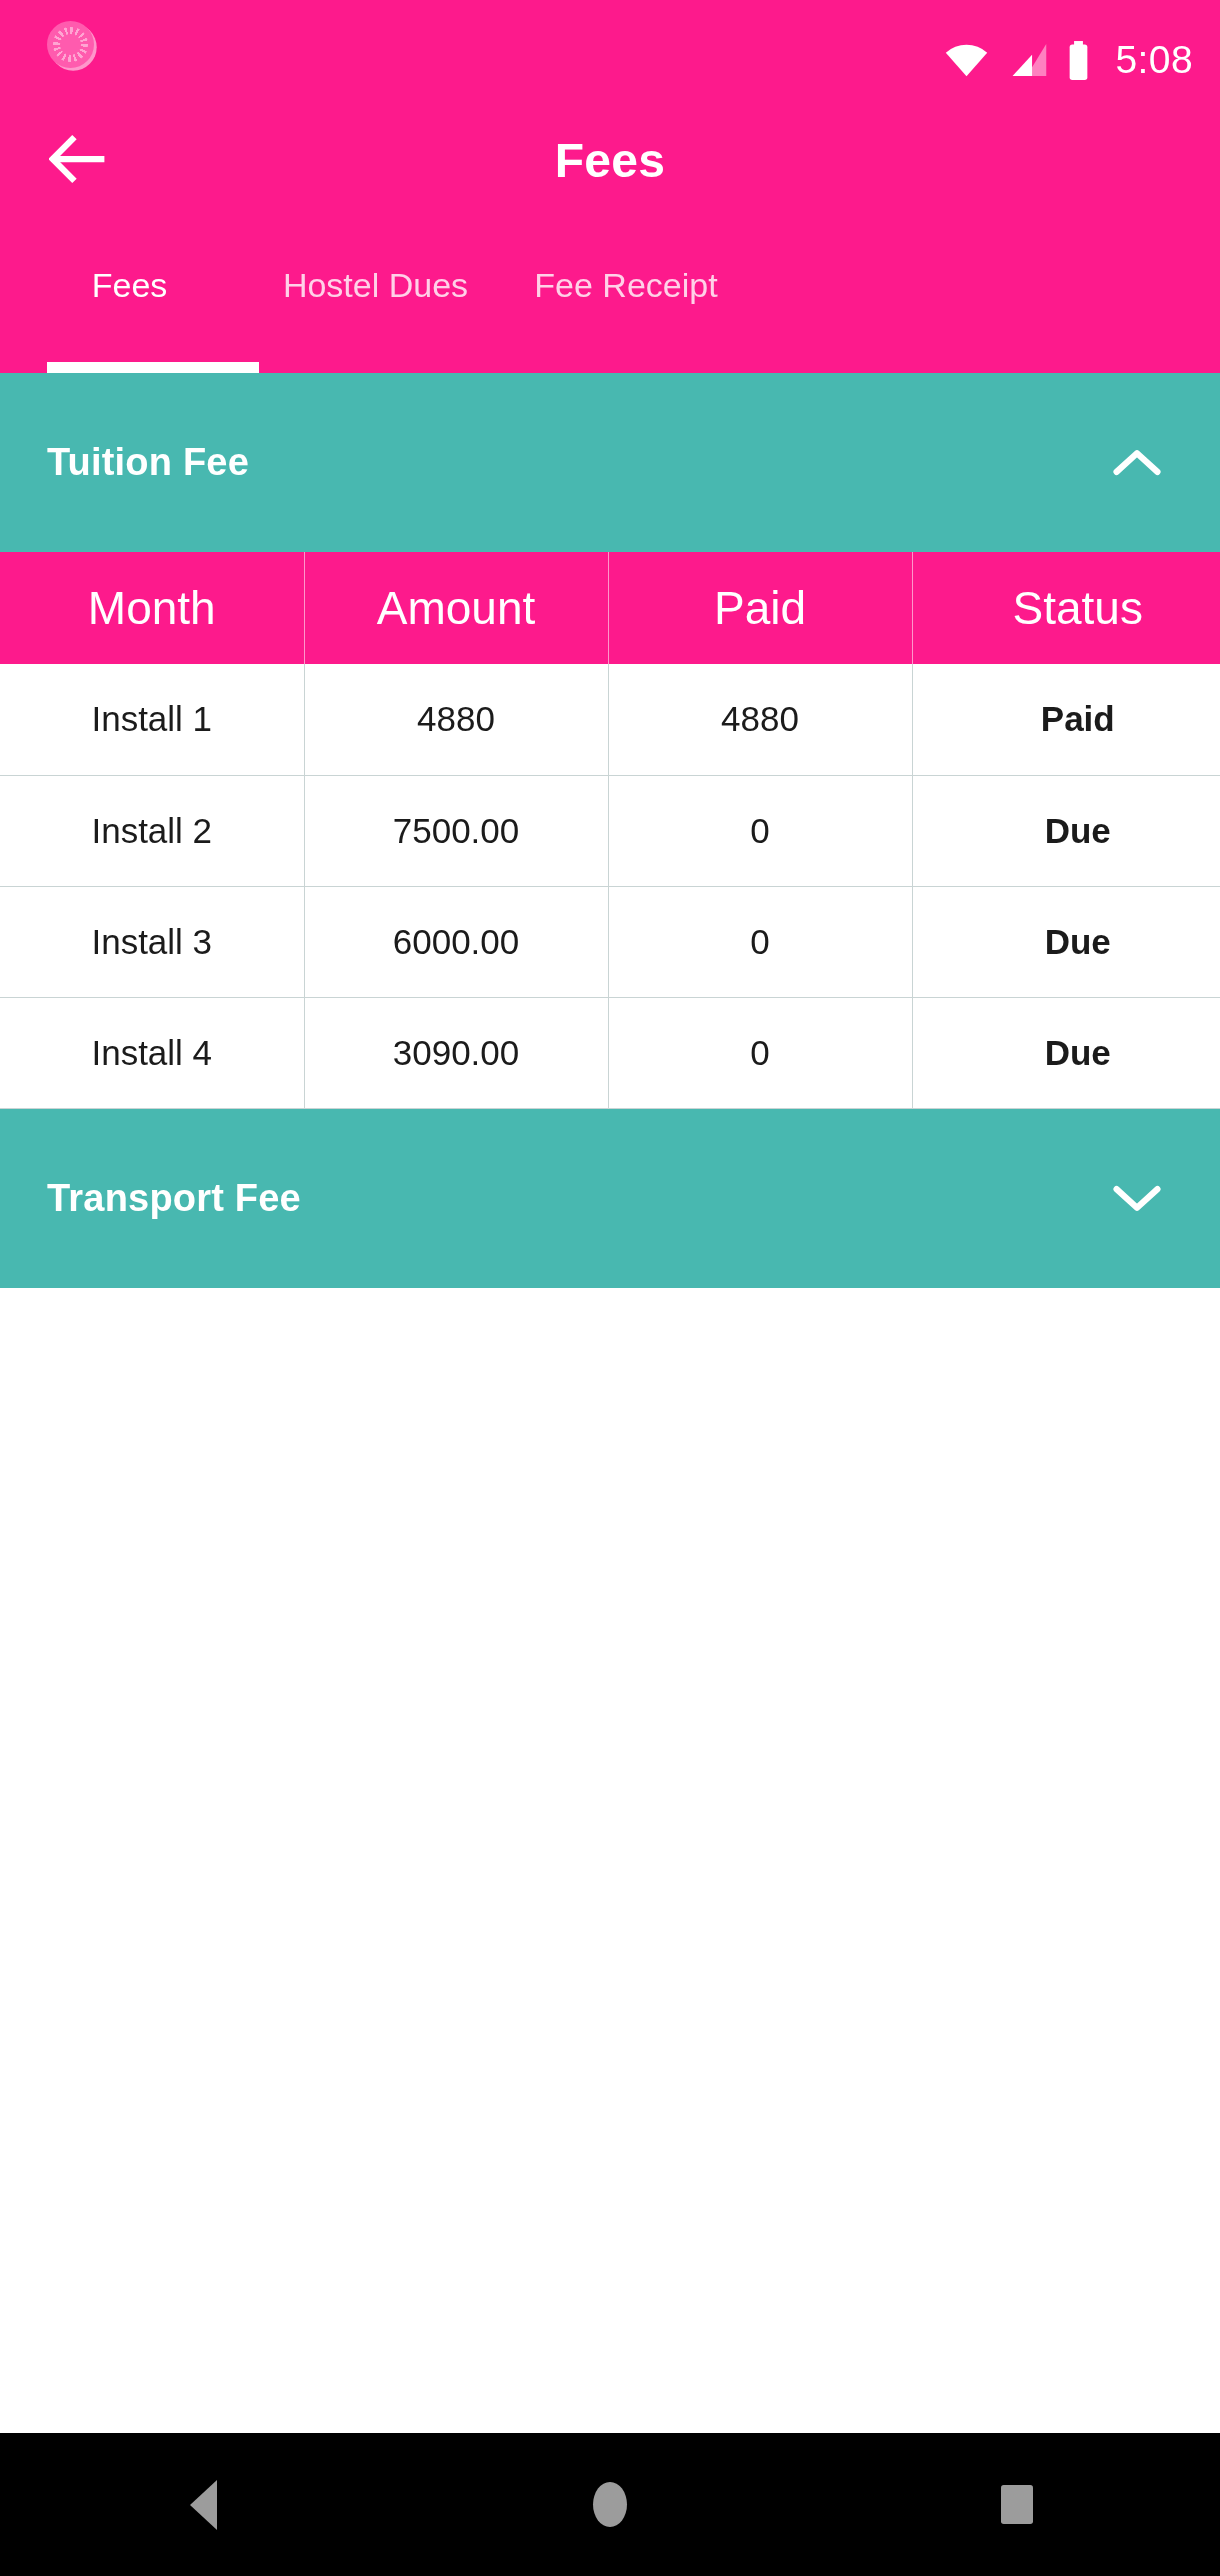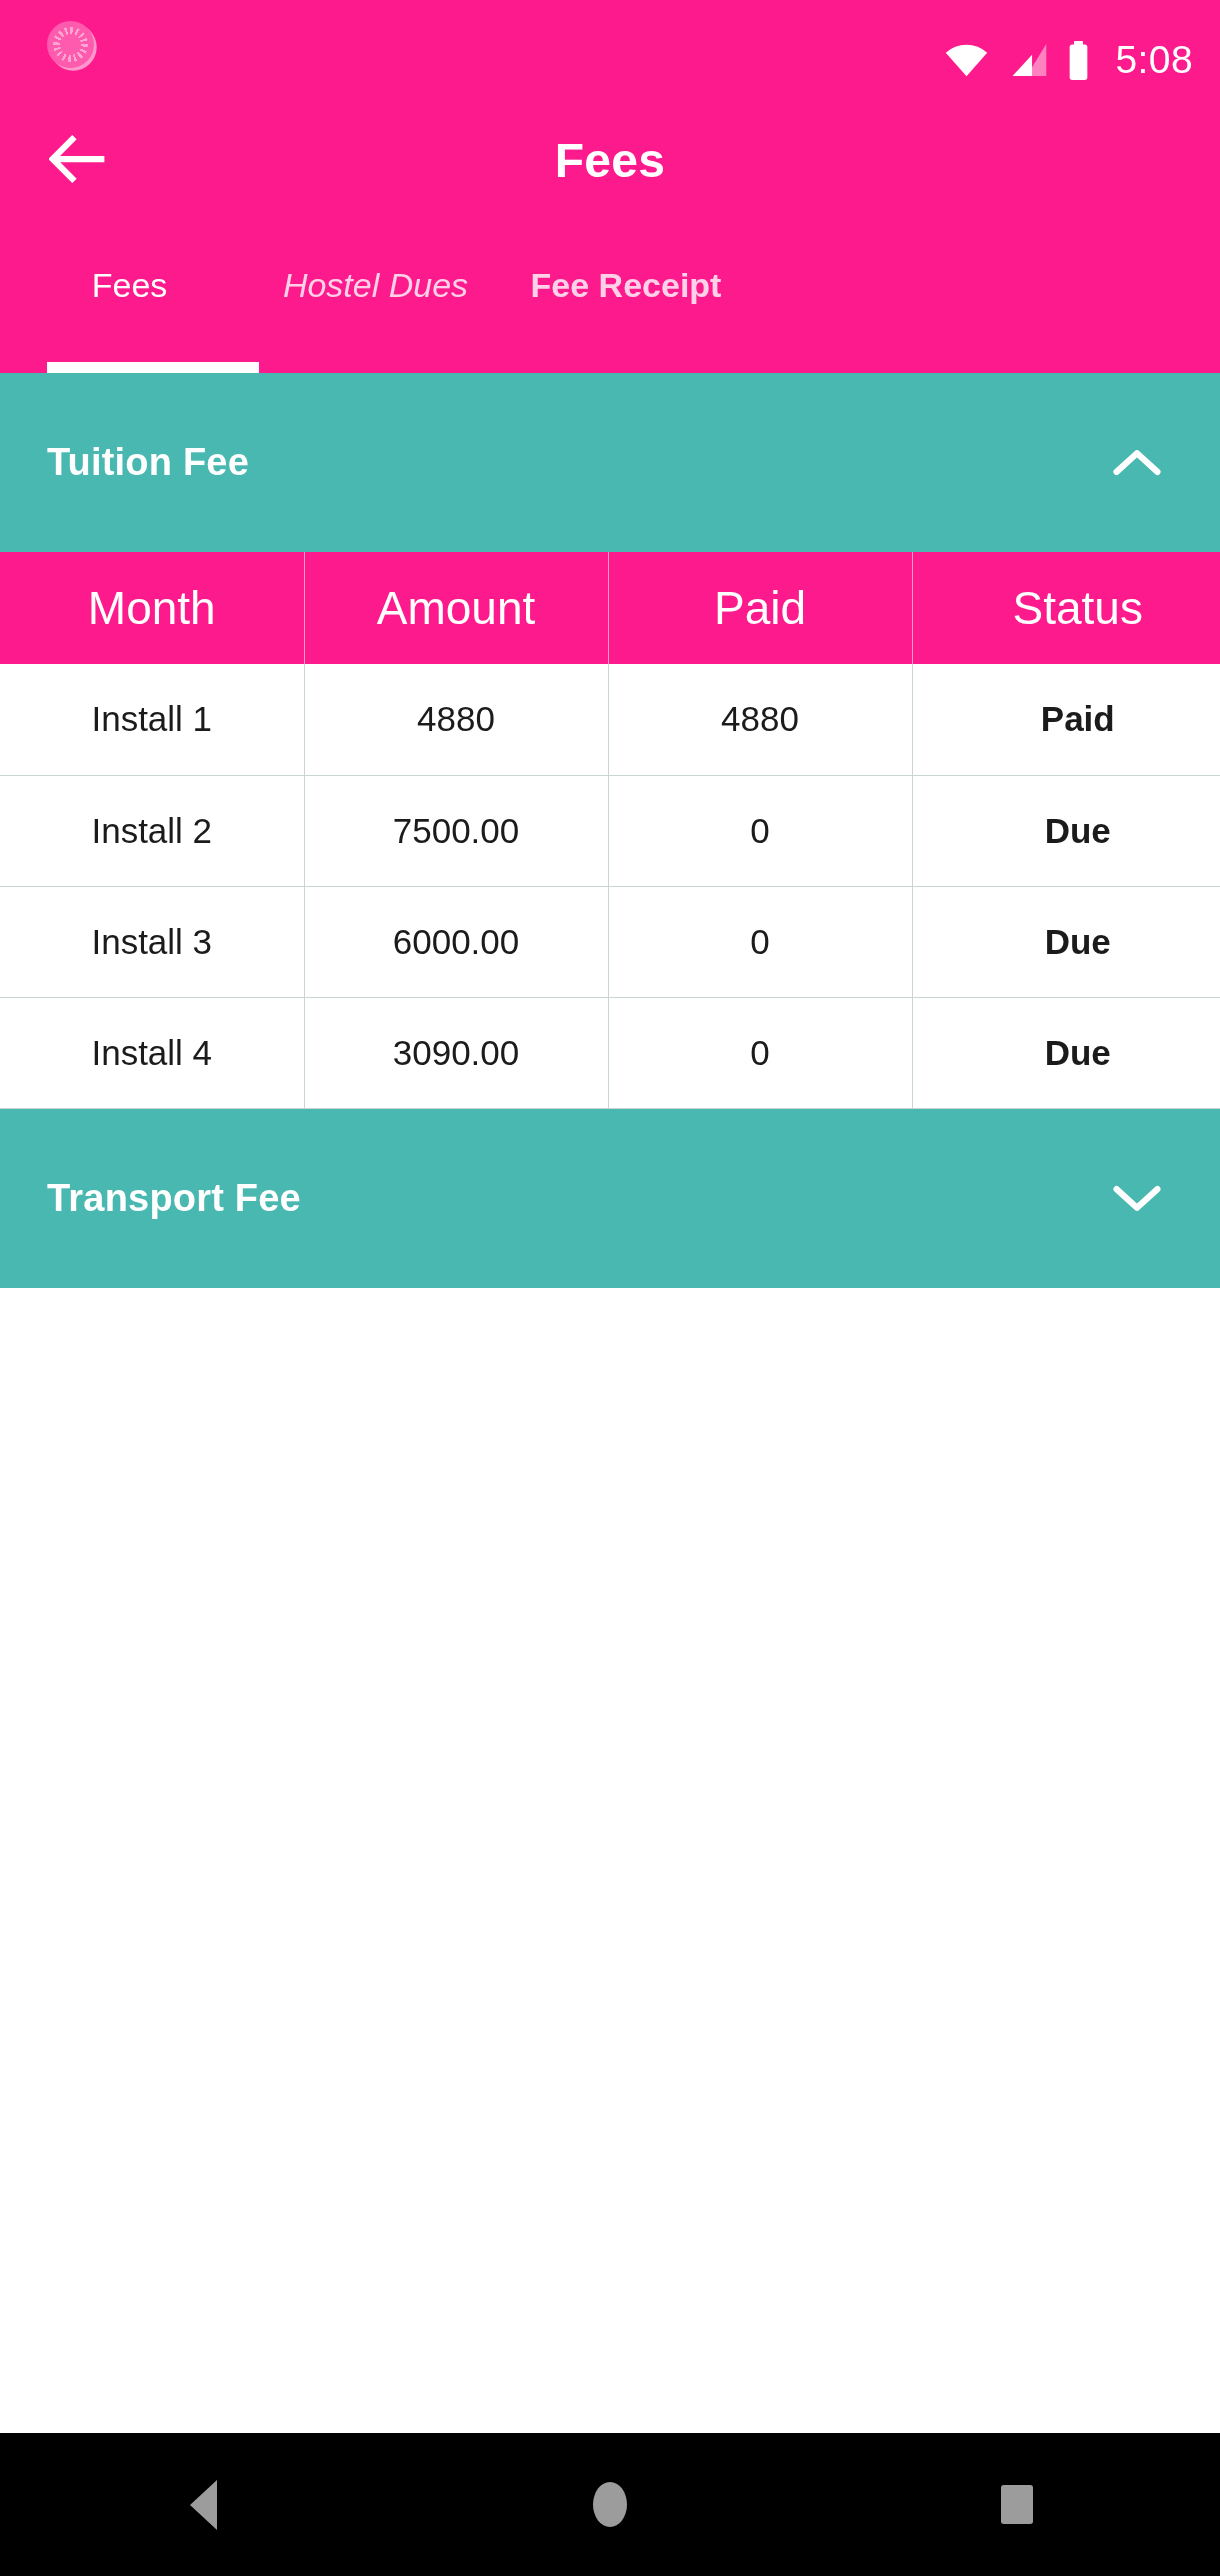--- a/index.html
+++ b/index.html
@@ -93,22 +93,22 @@
     display:flex; align-items:center; justify-content:center;
     padding:0 0;
     color:rgba(255,255,255,.80);
     font-size:34px; font-weight:400;
     white-space:nowrap;
     cursor:pointer;
   }
   .tab.active { color:#ffffff; font-weight:500; }
   #tab-0 { width:259px; }
   #tab-1 { width:242px; }
-  #tab-2 { width:233px;font-style:italic; }
-  #tab-3 { width:268px;font-weight:bold; }
+  #tab-2 { width:233px; }
+  #tab-3 { width:268px; }
   .tab-indicator {
     position:absolute;
     left:47px; bottom:0;
     width:212px; height:10.7px;
     background:#ffffff;
   }
 
   
   .content {
     flex:1 1 auto;

